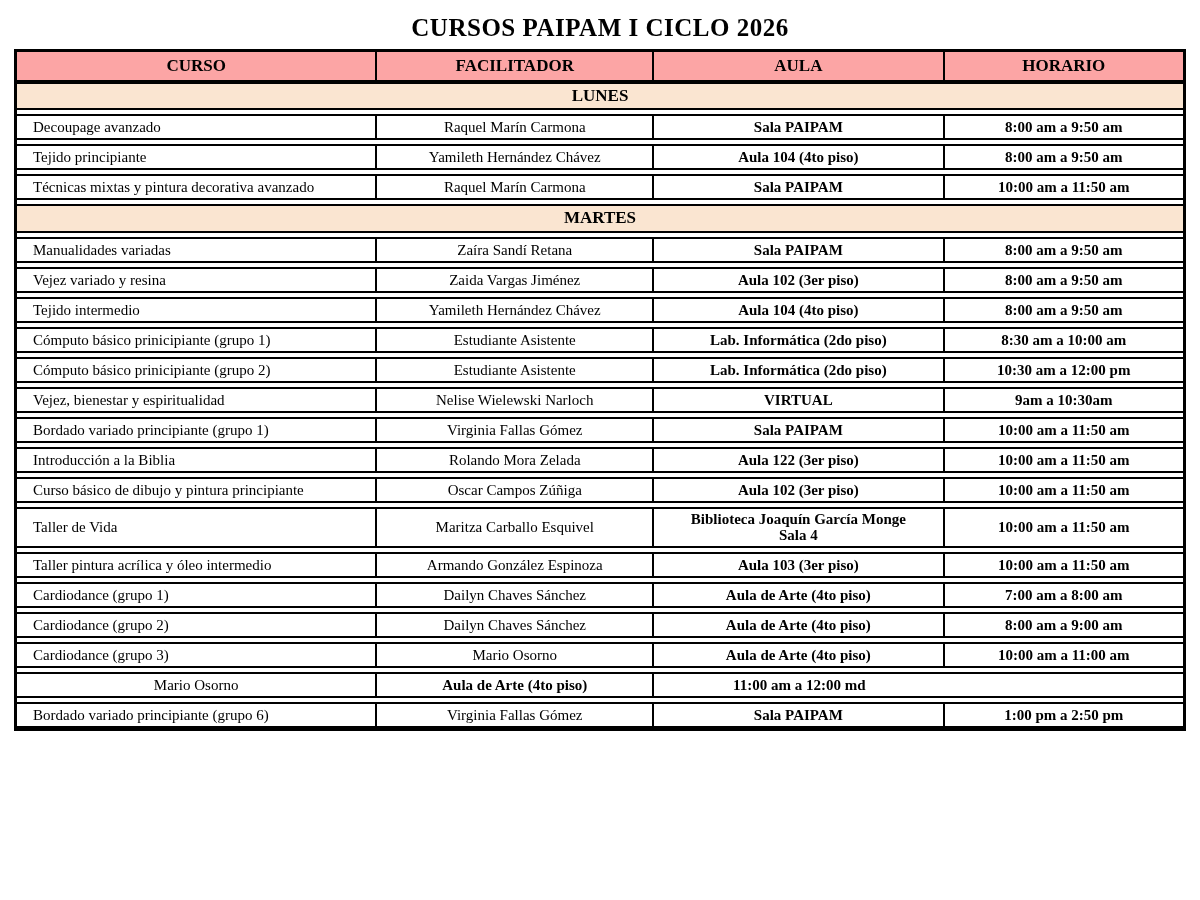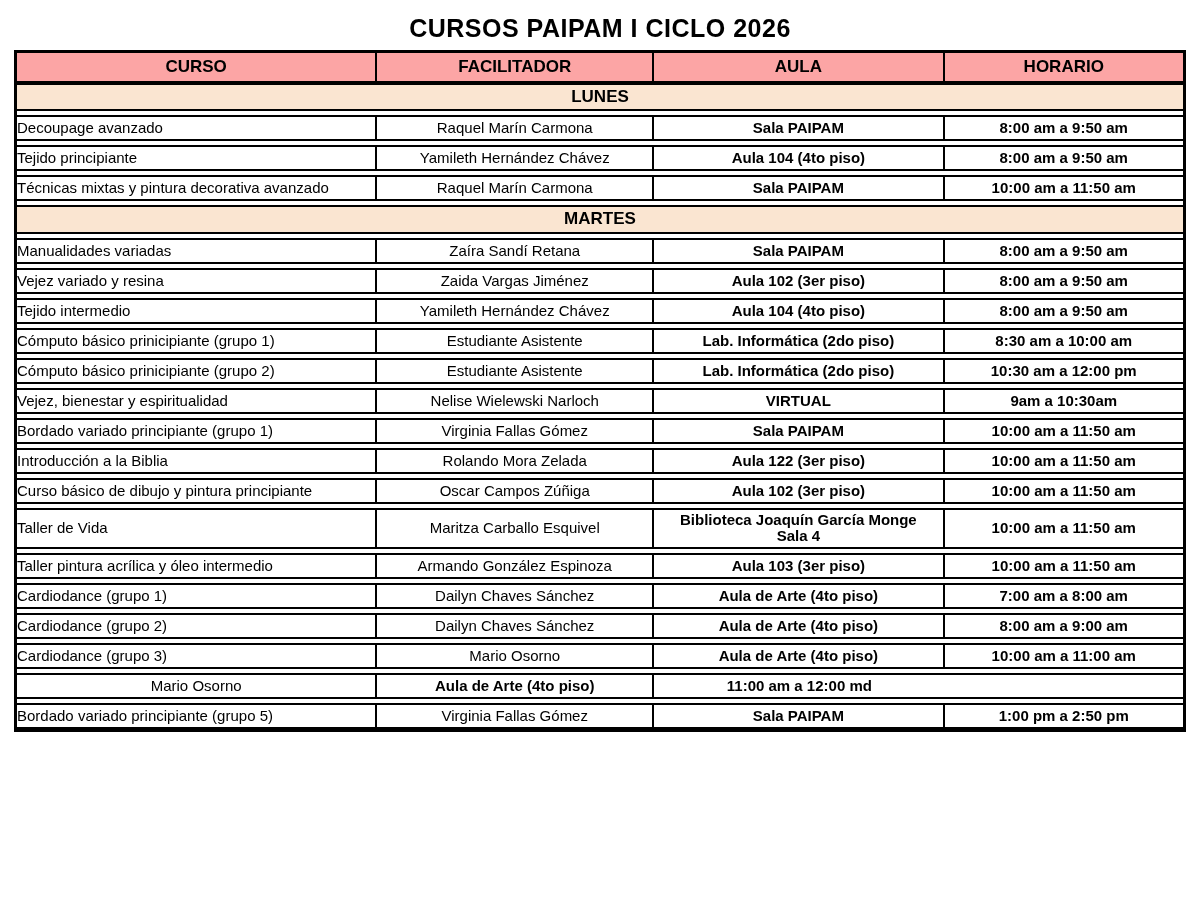--- a/index.html
+++ b/index.html
@@ -8,20 +8,21 @@
     width: 1200px;
     height: 900px;
     background: #ffffff;
     font-family: "Liberation Sans", "DejaVu Sans", sans-serif;
     overflow: hidden;
   }
   .page {
     width: 1200px;
     height: 640px;
     box-sizing: border-box;
+    font-family: Liberation Serif, serif;
   }
   .title {
     margin: 0;
     padding-top: 14px;
     text-align: center;
     font-size: 25px;
     font-weight: 900;
     letter-spacing: 0.5px;
     color: #000;
   }
@@ -72,21 +73,21 @@
     font-size: 17px;
   }
   .row.band .cell {
     font-weight: bold;
     font-size: 17px;
     border-right: none;
   }
   .row.data .cell.curso {
     justify-content: flex-start;
     text-align: left;
-    padding-left: 0;
+    padding-left: 16px;
   }
   .row.data .cell.aula,
   .row.data .cell.horario {
     font-weight: bold;
   }
   .row.data .cell.aula {
     white-space: pre-line;
     line-height: 1.1;
   }
 </style>
@@ -232,20 +233,20 @@
     <div class="cell horario">10:00 am a 11:00 am</div>
   </div>
 
   <div class="row data">
     <div class="cell facilitador">Mario Osorno</div>
     <div class="cell aula">Aula de Arte (4to piso)</div>
     <div class="cell horario">11:00 am a 12:00 md</div>
   </div>
 
   <div class="row data">
-    <div class="cell curso">Bordado variado principiante (grupo 5)</div>
+    <div class="cell curso">Bordado variado principiante (grupo 6)</div>
     <div class="cell facilitador">Virginia Fallas Gómez</div>
     <div class="cell aula">Sala PAIPAM</div>
     <div class="cell horario">1:00 pm a 2:50 pm</div>
   </div>
 </div>
   </div>
 </div>
 
 </body></html>

